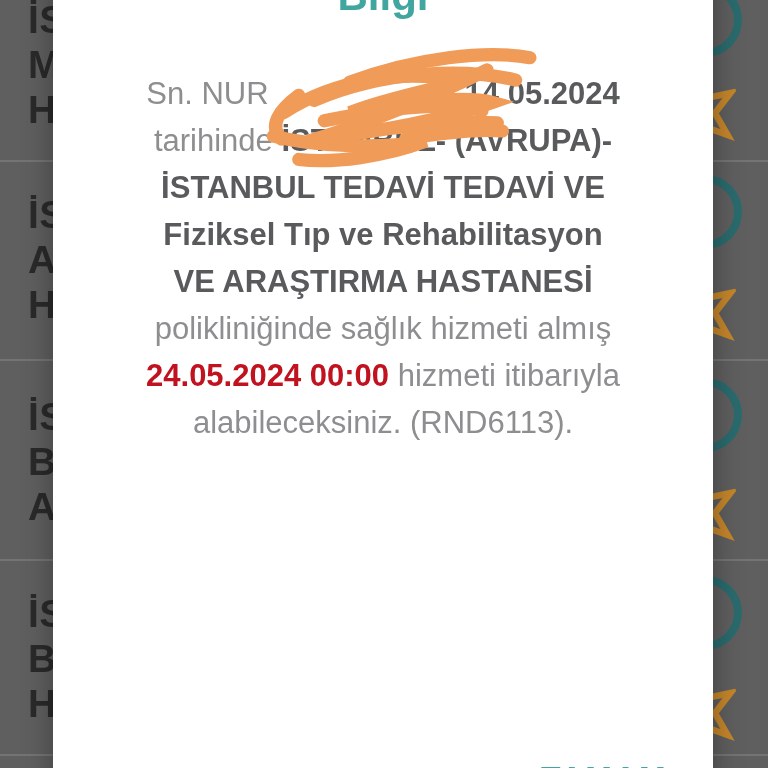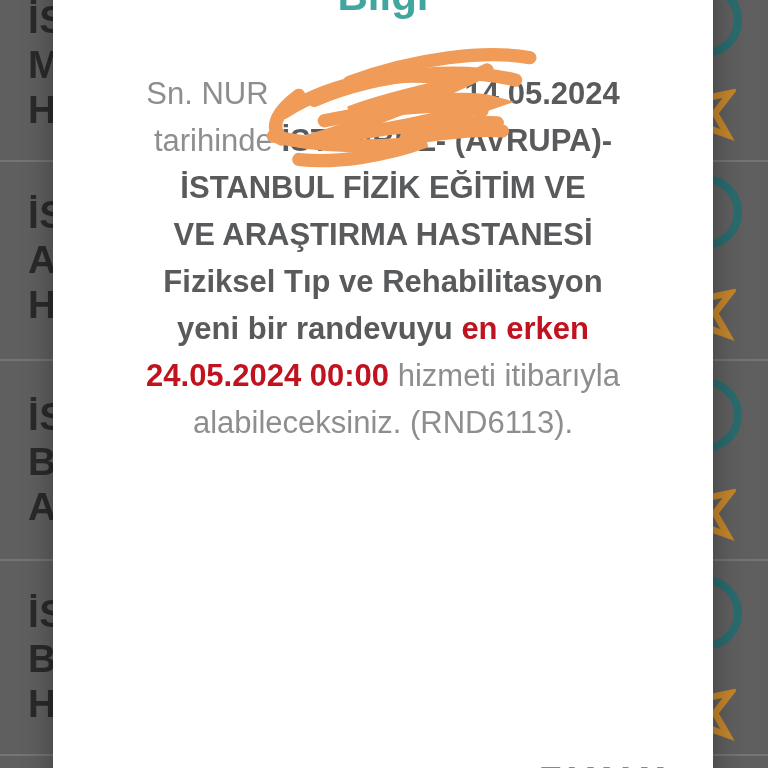--- a/index.html
+++ b/index.html
@@ -137,26 +137,24 @@
 
     <div class="dialog-title">Bilgi</div>
 
     <div class="dialog-body">
       <div class="msg-line">
         <span>Sn. NUR</span><span class="hidden-name"></span><span class="seg-bold">14.05.2024</span>
       </div>
       <div class="msg-line">
         <span>tarihinde </span><span class="seg-bold">İSTANBUL- (AVRUPA)-</span>
       </div>
-      <div class="msg-line seg-bold">İSTANBUL FİZİK EĞİTİM VE</div>
+      <div class="msg-line seg-bold">İSTANBUL TEDAVİ TEDAVİ VE</div>
+      <div class="msg-line seg-bold">Fiziksel Tıp ve Rehabilitasyon</div>
       <div class="msg-line seg-bold">VE ARAŞTIRMA HASTANESİ</div>
-      <div class="msg-line seg-bold">Fiziksel Tıp ve Rehabilitasyon</div>
-      <div class="msg-line">
-        <span class="seg-bold">yeni bir randevuyu </span><span class="seg-red">en erken</span>
-      </div>
+      <div class="msg-line">polikliniğinde sağlık hizmeti almış</div>
       <div class="msg-line">
         <span class="seg-red">24.05.2024 00:00</span><span> hizmeti itibarıyla</span>
       </div>
       <div class="msg-line">alabileceksiniz. (RND6113).</div>
     </div>
 
     <svg class="scribble" viewBox="0 0 280 125">
       <path d="M30,72 C80,40 150,28 205,42 C160,52 120,62 95,72 C150,62 210,55 235,62 C190,78 120,92 75,95 C140,86 200,80 240,82"></path>
       <path d="M95,42 C160,18 230,10 272,18"></path>
       <path d="M60,60 C130,30 210,28 258,40"></path>

